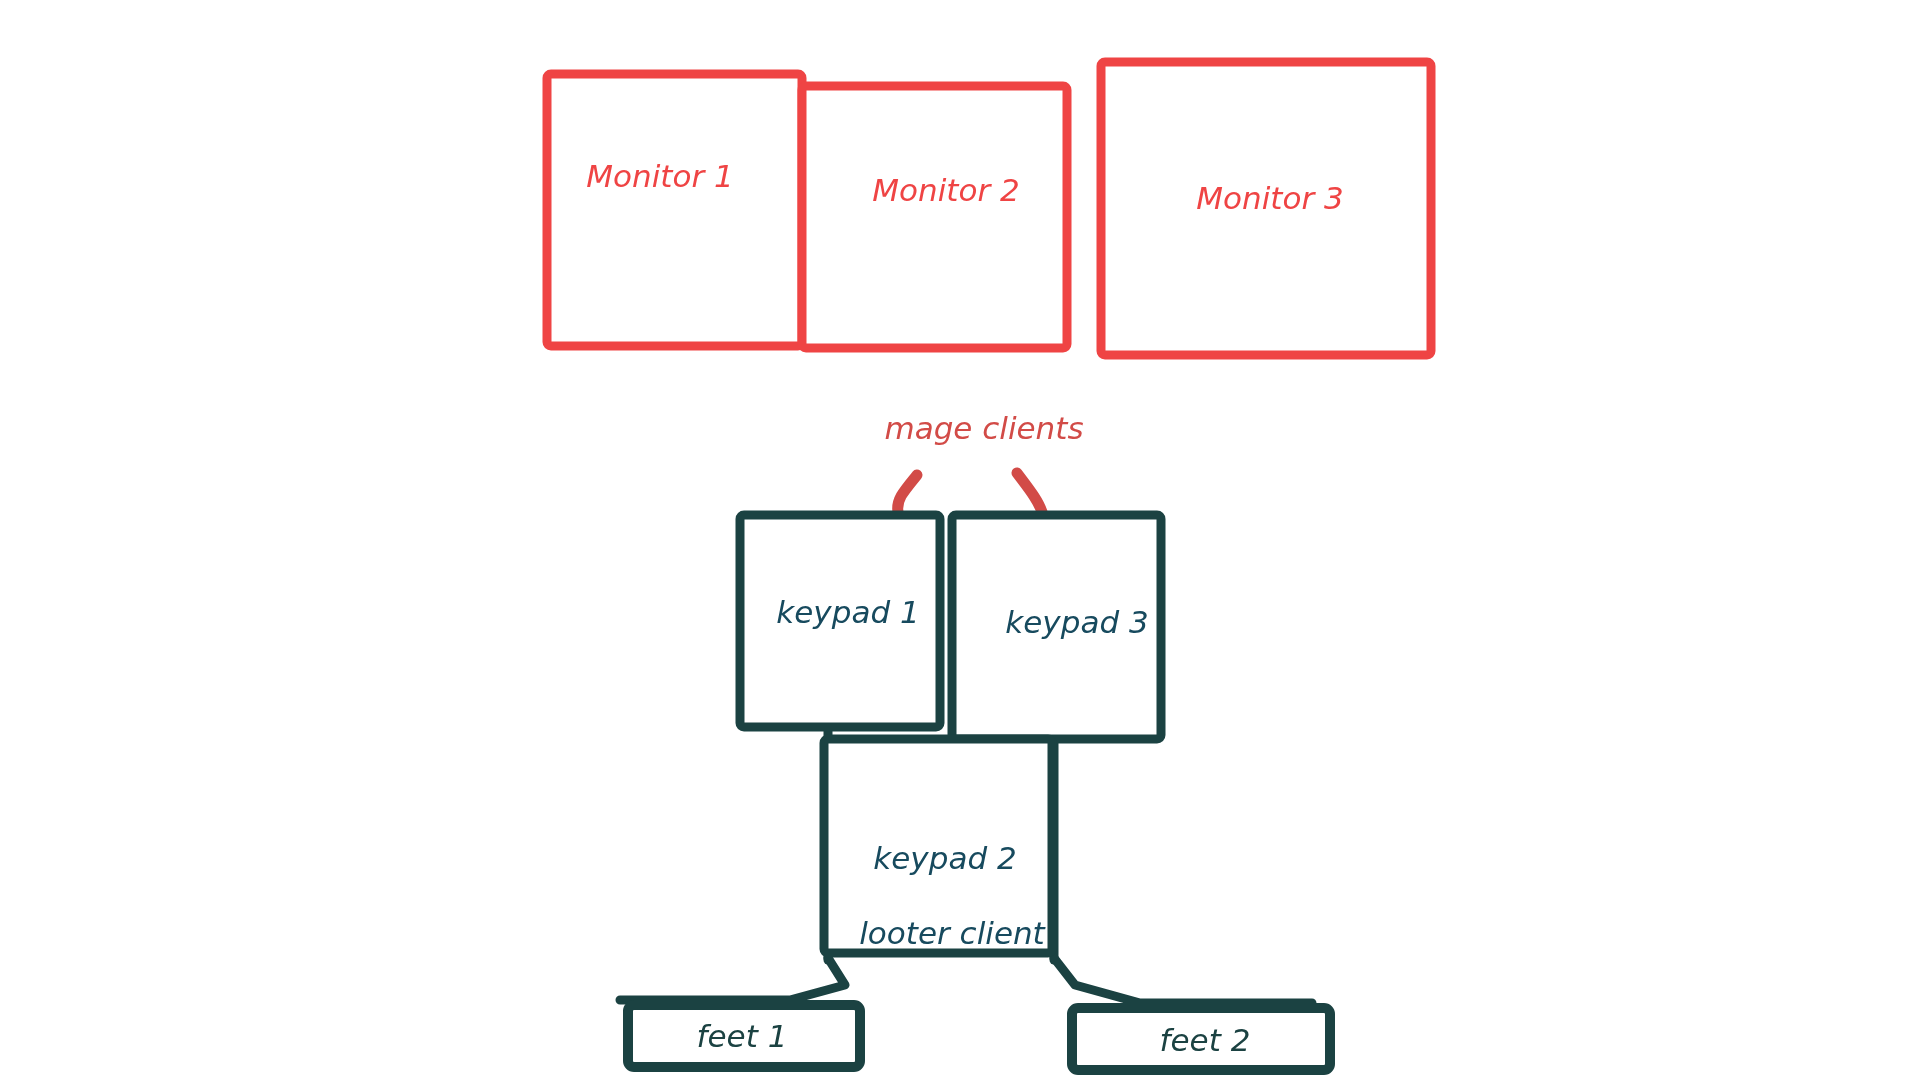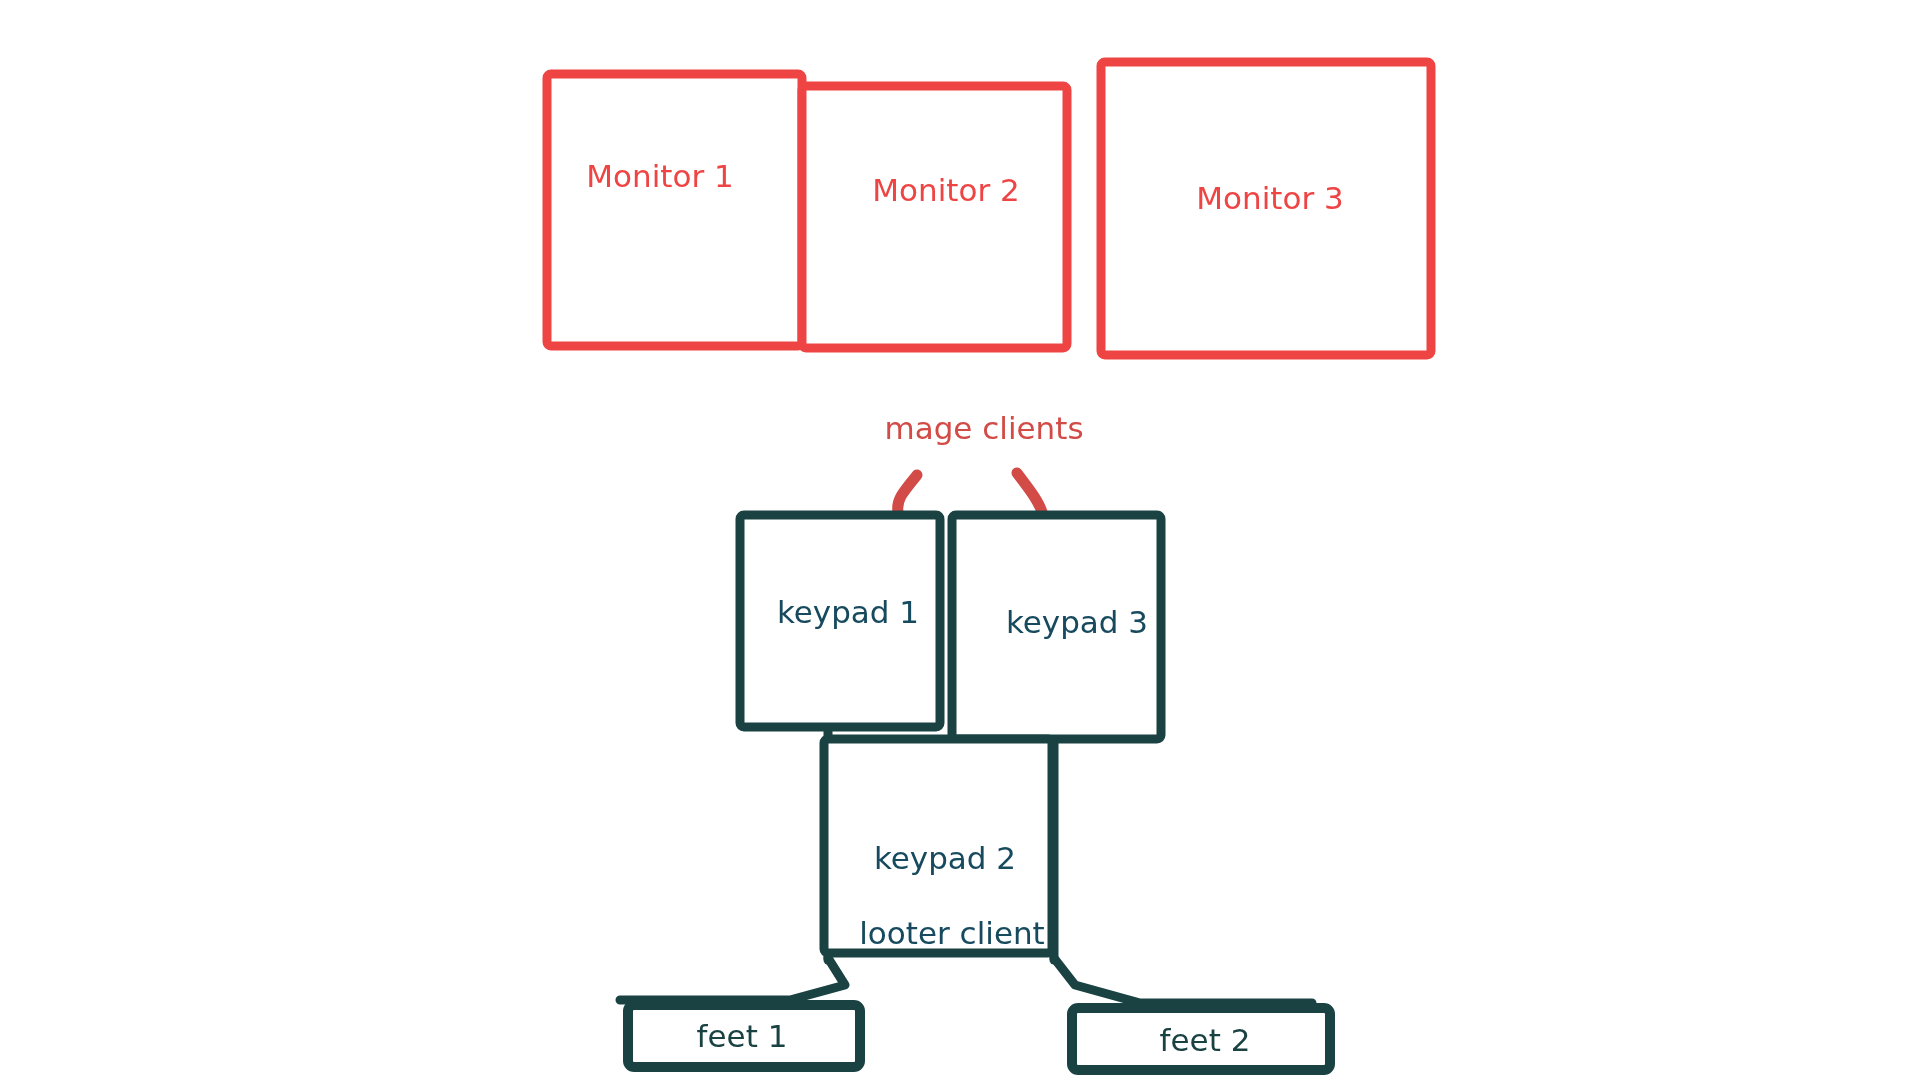--- a/index.html
+++ b/index.html
@@ -12,20 +12,21 @@
     width: 1920px;
     height: 1080px;
     overflow: hidden;
     font-family: "DejaVu Sans", sans-serif;
   }
   #canvas {
     position: relative;
     width: 1920px;
     height: 908px;
     background: #ffffff;
+    font-style: italic;
   }
   #diagram-svg {
     position: absolute;
     left: 0;
     top: 0;
     width: 1920px;
     height: 1080px;
   }
   .node-box {
     fill: #ffffff;

